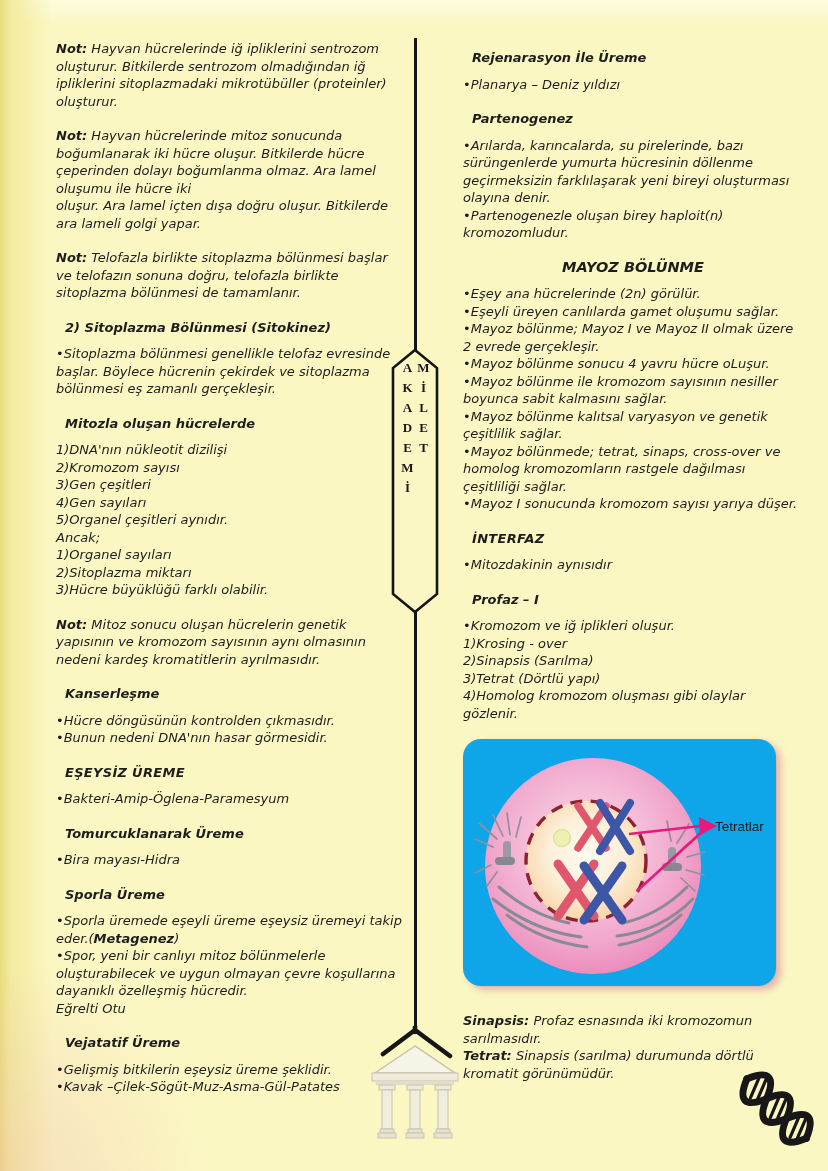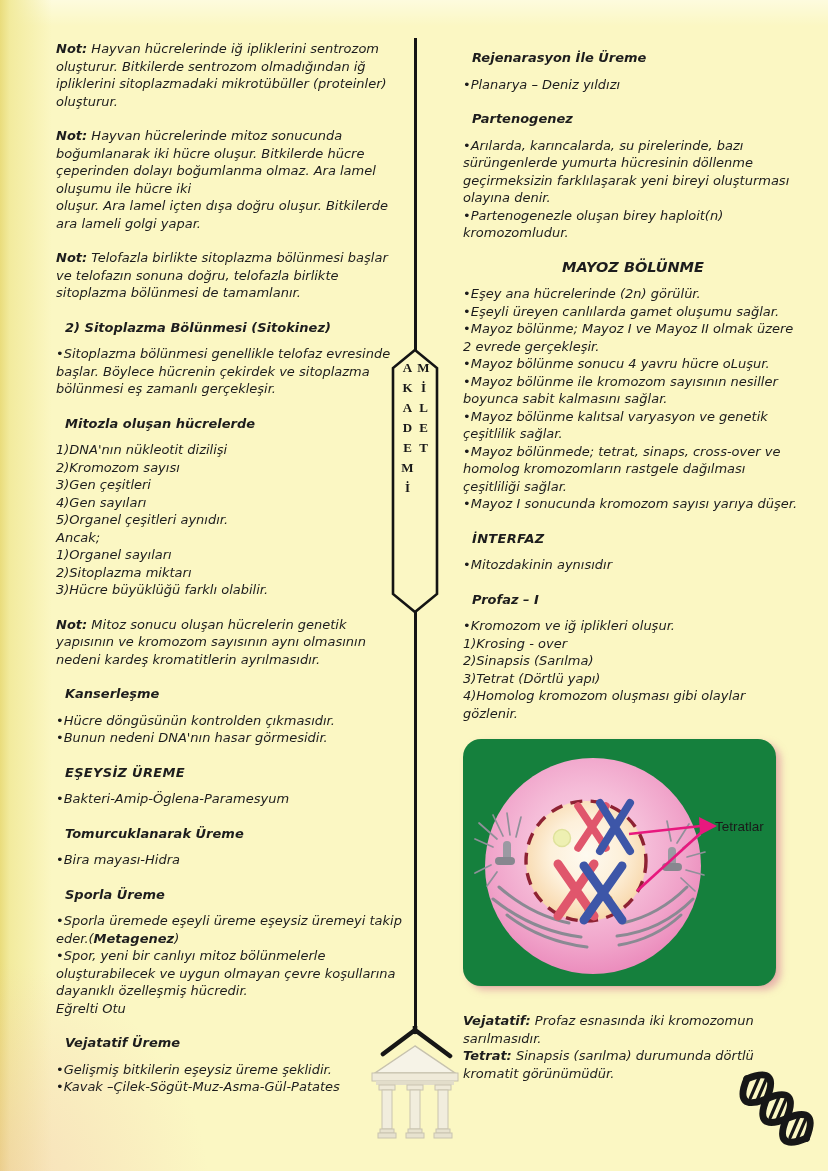--- a/index.html
+++ b/index.html
@@ -34,21 +34,21 @@
     position:absolute;left:391px;top:360px;width:48px;height:242px;
     display:flex;align-items:center;justify-content:center;
     writing-mode:vertical-rl;text-orientation:upright;
     font-family:"Liberation Serif",serif;font-style:normal;font-weight:bold;
     font-size:13px;letter-spacing:5px;color:#191919;
   }
 
   
   .figure-card{
     position:relative;width:313px;height:247px;margin:10px 0 26px 0;
-    background:#15803d;border-radius:18px;
+    background:#0ea5e9;border-radius:18px;
     box-shadow:5px 4px 7px rgba(213,118,150,.5), 1px 1px 0 rgba(0,0,0,.05);
   }
   .figure-card svg{position:absolute;left:0;top:0;}
   .fig-label{
     position:absolute;left:252px;top:79px;
     font-family:"Liberation Sans",sans-serif;font-style:normal;
     font-size:13.5px;color:#1a1a1a;white-space:nowrap;
   }
   .temple{position:absolute;left:370px;top:1026px;}
   .dna{position:absolute;left:726px;top:1056px;}
@@ -250,21 +250,21 @@
       <g>
         <path d="M166,95 L238,87" stroke="#e8187e" stroke-width="2.6" fill="none"></path>
         <path d="M174,152 L241,91" stroke="#e8187e" stroke-width="2.6" fill="none"></path>
         <polygon points="236,78 254,87 237,96" fill="#e8187e"></polygon>
       </g>
     </svg>
     <div class="fig-label">Tetratlar</div>
   </div>
 
   <p class="block">
-    <b>Vejatatif:</b><span> Profaz esnasında iki kromozomun sarılmasıdır.</span><br>
+    <b>Sinapsis:</b><span> Profaz esnasında iki kromozomun sarılmasıdır.</span><br>
     <b>Tetrat:</b><span> Sinapsis (sarılma) durumunda dörtlü kromatit görünümüdür.</span>
   </p>
 </div>
 
 <svg class="temple" width="92" height="118" viewBox="0 0 92 118">
 
   <path d="M45,0 L45,6 M45,4 L13,28 M45,4 L80,30" stroke="#161616" stroke-width="4.6" stroke-linecap="round" fill="none"></path>
 
   <polygon points="45,20 5,47 85,47" fill="#f6f3e7" stroke="#c7c2ae" stroke-width="1.5"></polygon>
   <rect x="2" y="47" width="86" height="8" fill="#efead9" stroke="#c7c2ae" stroke-width="1"></rect>

